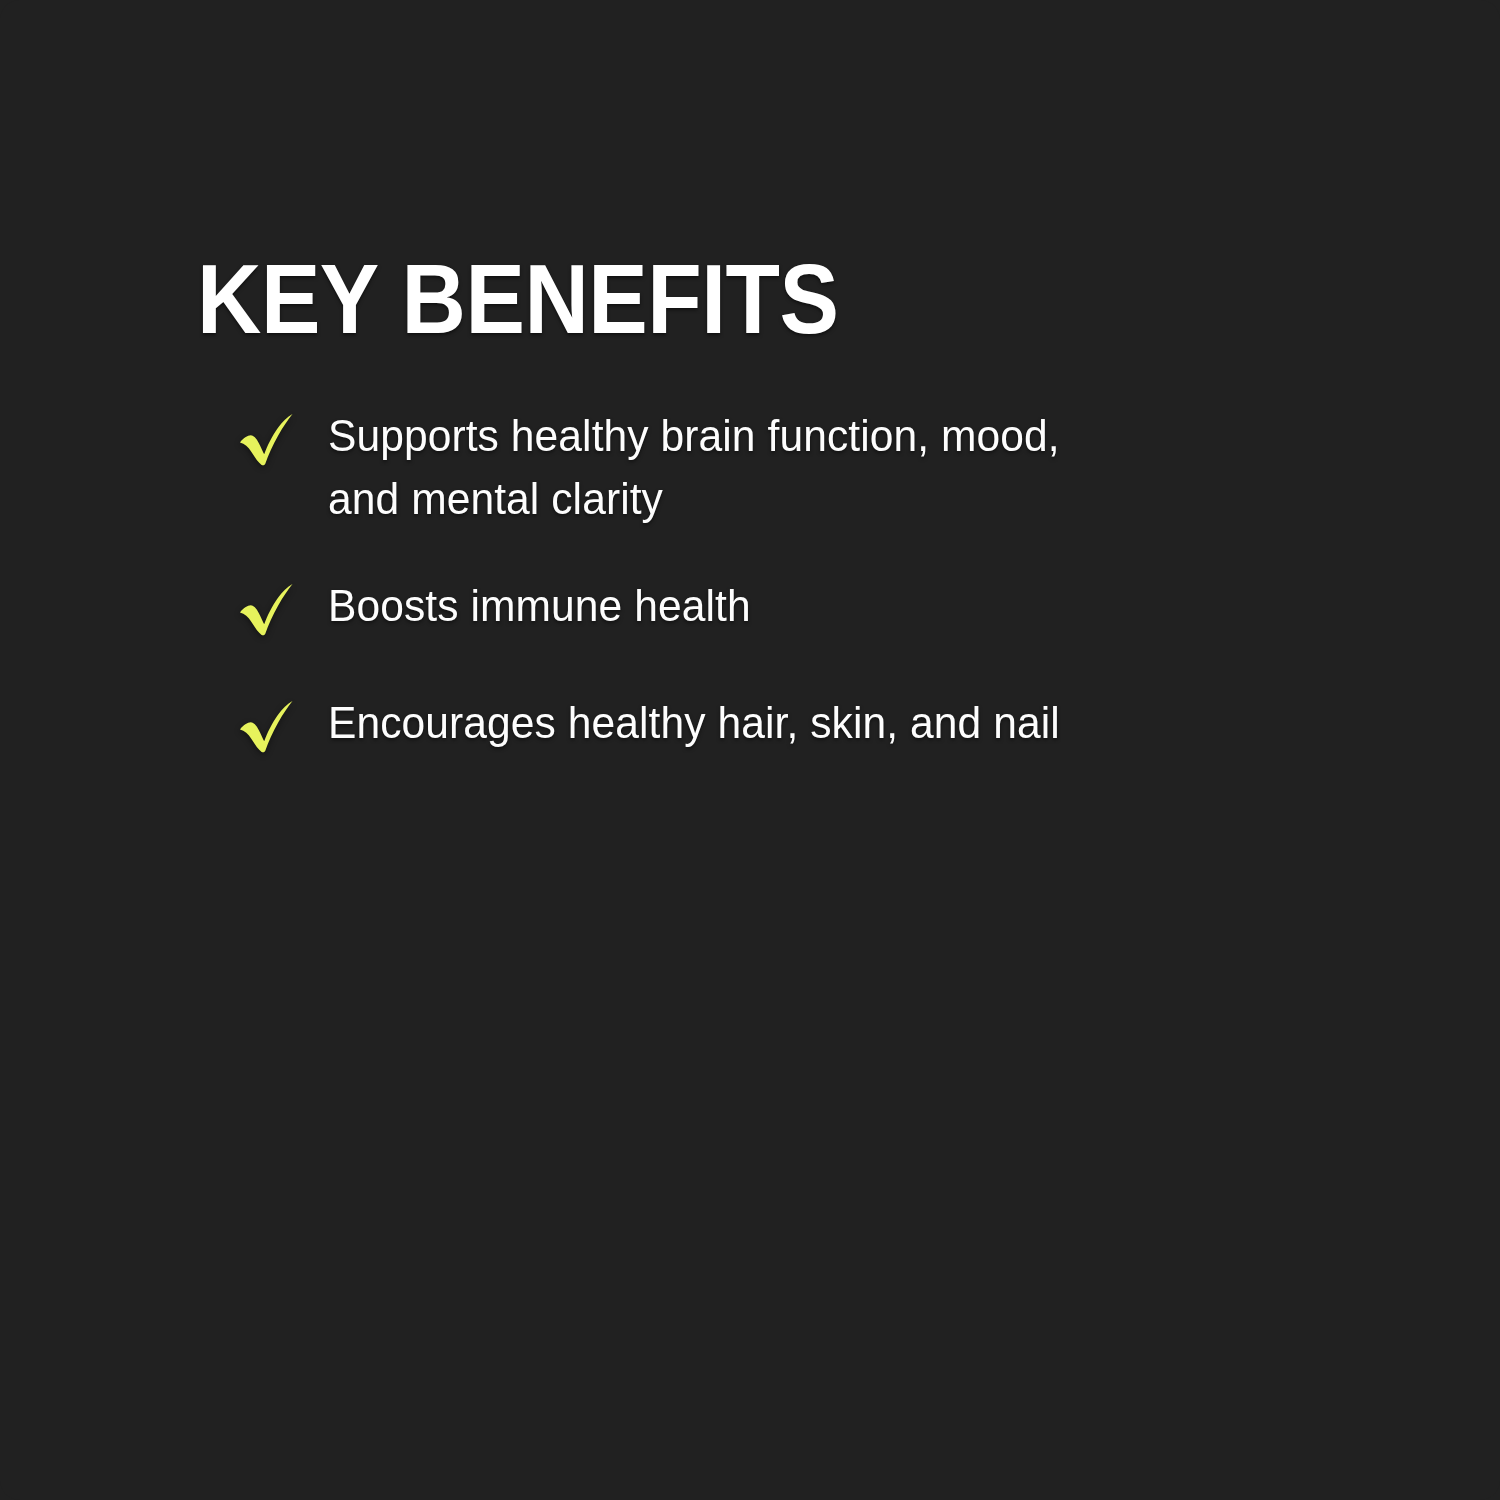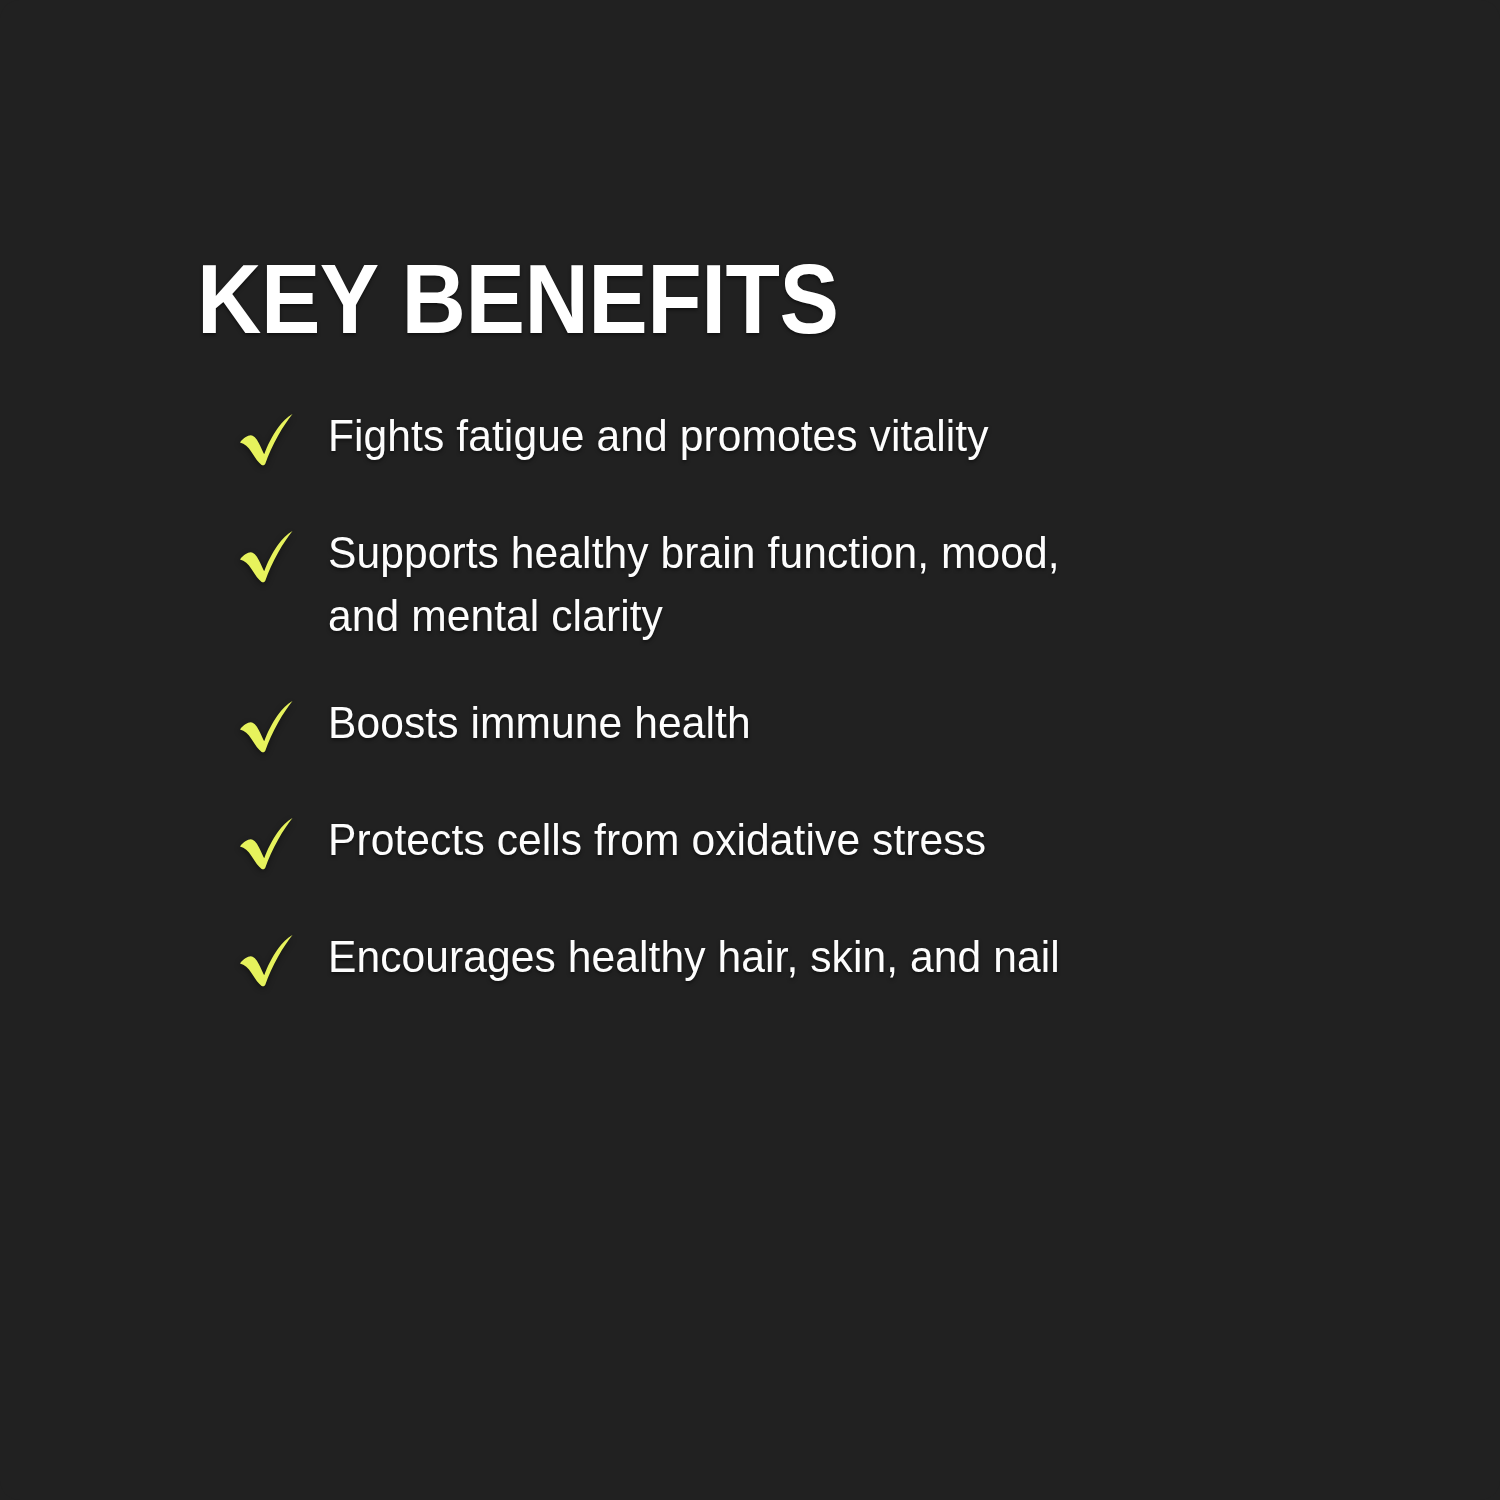--- a/index.html
+++ b/index.html
@@ -100,56 +100,40 @@
 </style>
 </head>
 <body style="background: rgb(33, 33, 33);">
 
 <div class="canvas" style="background: rgb(33, 33, 33);">
 
   <h1 class="page-title" style="color: rgb(255, 255, 255);">KEY BENEFITS</h1>
 
   <ul class="benefits-list">
 
-    <li class="benefit-item">
-      <span class="check-icon">
-        <svg viewBox="0 0 62 62" xmlns="http://www.w3.org/2000/svg" aria-hidden="true">
-          <path d="M4.0 30.5 C7.5 26.0 12.0 23.0 15.5 23.4 C18.6 23.8 21.3 27.6 23.9 33.2 C26.0 37.7 27.2 40.4 28.2 42.2 C31.0 34.6 36.0 24.0 42.0 15.8 C46.3 9.9 51.3 5.0 56.5 2.0 C52.0 7.6 47.0 15.0 42.2 23.5 C36.8 33.1 32.2 43.3 29.4 51.6 C28.9 53.2 27.0 53.9 25.6 52.9 C22.5 50.7 19.2 46.0 15.6 40.2 C12.2 34.7 8.6 31.5 4.0 30.5 Z" fill="#E6F25C"></path>
-        </svg>
-      </span>
-      <span class="benefit-text" style="color: rgb(253, 253, 253);">Fights fatigue and promotes vitality</span>
-    </li>
 
     <li class="benefit-item two-line">
       <span class="check-icon">
         <svg viewBox="0 0 62 62" xmlns="http://www.w3.org/2000/svg" aria-hidden="true">
           <path d="M4.0 30.5 C7.5 26.0 12.0 23.0 15.5 23.4 C18.6 23.8 21.3 27.6 23.9 33.2 C26.0 37.7 27.2 40.4 28.2 42.2 C31.0 34.6 36.0 24.0 42.0 15.8 C46.3 9.9 51.3 5.0 56.5 2.0 C52.0 7.6 47.0 15.0 42.2 23.5 C36.8 33.1 32.2 43.3 29.4 51.6 C28.9 53.2 27.0 53.9 25.6 52.9 C22.5 50.7 19.2 46.0 15.6 40.2 C12.2 34.7 8.6 31.5 4.0 30.5 Z" fill="#E6F25C"></path>
         </svg>
       </span>
       <span class="benefit-text" style="color: rgb(253, 253, 253);">Supports healthy brain function, mood,
 and mental clarity</span>
     </li>
 
     <li class="benefit-item">
       <span class="check-icon">
         <svg viewBox="0 0 62 62" xmlns="http://www.w3.org/2000/svg" aria-hidden="true">
           <path d="M4.0 30.5 C7.5 26.0 12.0 23.0 15.5 23.4 C18.6 23.8 21.3 27.6 23.9 33.2 C26.0 37.7 27.2 40.4 28.2 42.2 C31.0 34.6 36.0 24.0 42.0 15.8 C46.3 9.9 51.3 5.0 56.5 2.0 C52.0 7.6 47.0 15.0 42.2 23.5 C36.8 33.1 32.2 43.3 29.4 51.6 C28.9 53.2 27.0 53.9 25.6 52.9 C22.5 50.7 19.2 46.0 15.6 40.2 C12.2 34.7 8.6 31.5 4.0 30.5 Z" fill="#E6F25C"></path>
         </svg>
       </span>
       <span class="benefit-text" style="color: rgb(253, 253, 253);">Boosts immune health</span>
     </li>
 
-    <li class="benefit-item">
-      <span class="check-icon">
-        <svg viewBox="0 0 62 62" xmlns="http://www.w3.org/2000/svg" aria-hidden="true">
-          <path d="M4.0 30.5 C7.5 26.0 12.0 23.0 15.5 23.4 C18.6 23.8 21.3 27.6 23.9 33.2 C26.0 37.7 27.2 40.4 28.2 42.2 C31.0 34.6 36.0 24.0 42.0 15.8 C46.3 9.9 51.3 5.0 56.5 2.0 C52.0 7.6 47.0 15.0 42.2 23.5 C36.8 33.1 32.2 43.3 29.4 51.6 C28.9 53.2 27.0 53.9 25.6 52.9 C22.5 50.7 19.2 46.0 15.6 40.2 C12.2 34.7 8.6 31.5 4.0 30.5 Z" fill="#E6F25C"></path>
-        </svg>
-      </span>
-      <span class="benefit-text" style="color: rgb(253, 253, 253);">Protects cells from oxidative stress</span>
-    </li>
 
     <li class="benefit-item">
       <span class="check-icon">
         <svg viewBox="0 0 62 62" xmlns="http://www.w3.org/2000/svg" aria-hidden="true">
           <path d="M4.0 30.5 C7.5 26.0 12.0 23.0 15.5 23.4 C18.6 23.8 21.3 27.6 23.9 33.2 C26.0 37.7 27.2 40.4 28.2 42.2 C31.0 34.6 36.0 24.0 42.0 15.8 C46.3 9.9 51.3 5.0 56.5 2.0 C52.0 7.6 47.0 15.0 42.2 23.5 C36.8 33.1 32.2 43.3 29.4 51.6 C28.9 53.2 27.0 53.9 25.6 52.9 C22.5 50.7 19.2 46.0 15.6 40.2 C12.2 34.7 8.6 31.5 4.0 30.5 Z" fill="#E6F25C"></path>
         </svg>
       </span>
       <span class="benefit-text" style="color: rgb(253, 253, 253);">Encourages healthy hair, skin, and nail</span>
     </li>
 

